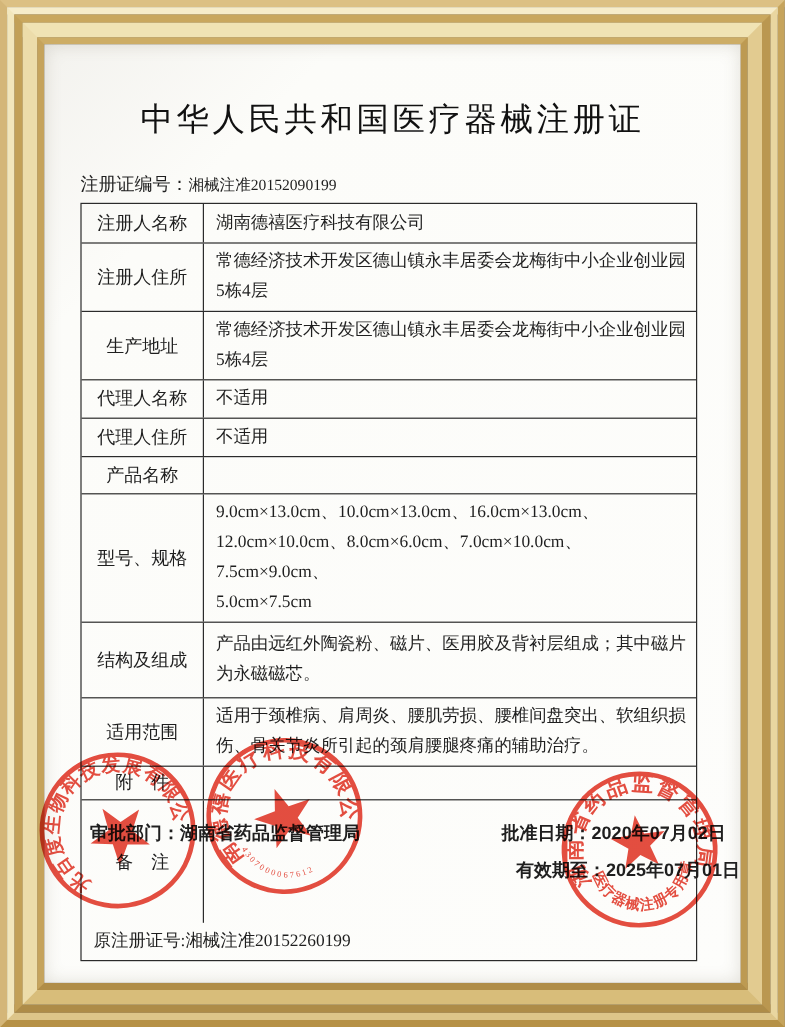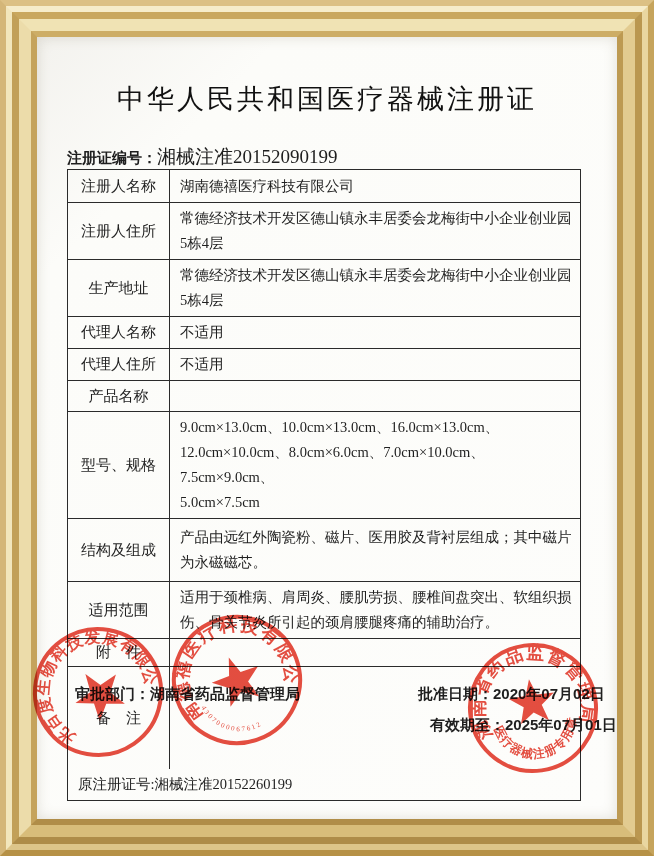--- a/index.html
+++ b/index.html
@@ -11,22 +11,22 @@
   .l2{border:6px solid;border-color:#f6ecca #e9d6a0 #ddc589 #f2e6bc;}
   .l3{border:7px solid;border-color:#c9a75e #ba9750 #ae8c48 #c2a058;}
   .l4{border:12px solid;border-color:#f0e3b4 #e2cb90 #d8bd7a #ecdcaa;}
   .l5{border:6px solid;border-color:#cdad66 #bd9a52 #b08d48 #c5a35c;position:relative;}
   
   .paper{position:absolute;inset:0;background:linear-gradient(135deg,#f3f2ee 0%,#fcfcf9 18%,#fdfdfb 100%);
          box-shadow:inset 0 0 14px rgba(100,90,60,.18);}
   .title{position:absolute;top:44px;left:0;width:100%;text-align:center;
          font-size:27px;letter-spacing:3px;color:#111;}
   .certno{position:absolute;top:107px;left:30px;font-size:15px;white-space:nowrap;}
-  .certno .lab{font-family:"Liberation Sans","DejaVu Sans",sans-serif;font-weight:700;}
-  .certno .num{font-size:19px;}
+  .certno .lab{font-family:"Liberation Sans","DejaVu Sans",sans-serif;font-weight:400;}
+  .certno .num{font-size:13px;}
   
   .tbl{position:absolute;top:132px;left:30px;width:514px;border:1px solid #2b2b2b;box-sizing:border-box;}
   .row{display:flex;border-bottom:1px solid #2b2b2b;}
   .row:last-child{border-bottom:none;flex-direction:column;}
   .lc{width:102px;flex:0 0 102px;border-right:1px solid #2b2b2b;display:flex;
       align-items:center;justify-content:center;text-align:center;font-size:15px;padding:2px 4px;box-sizing:border-box;}
   .vc{flex:1;display:flex;align-items:center;font-size:14.5px;line-height:25px;
       padding:3px 6px 3px 10px;box-sizing:border-box;white-space:pre-line;}
   .r0{min-height:32px;} .r1{min-height:52px;} .r2{min-height:52px;}
   .r3{min-height:30px;} .r4{min-height:30px;} .r5{min-height:30px;}

